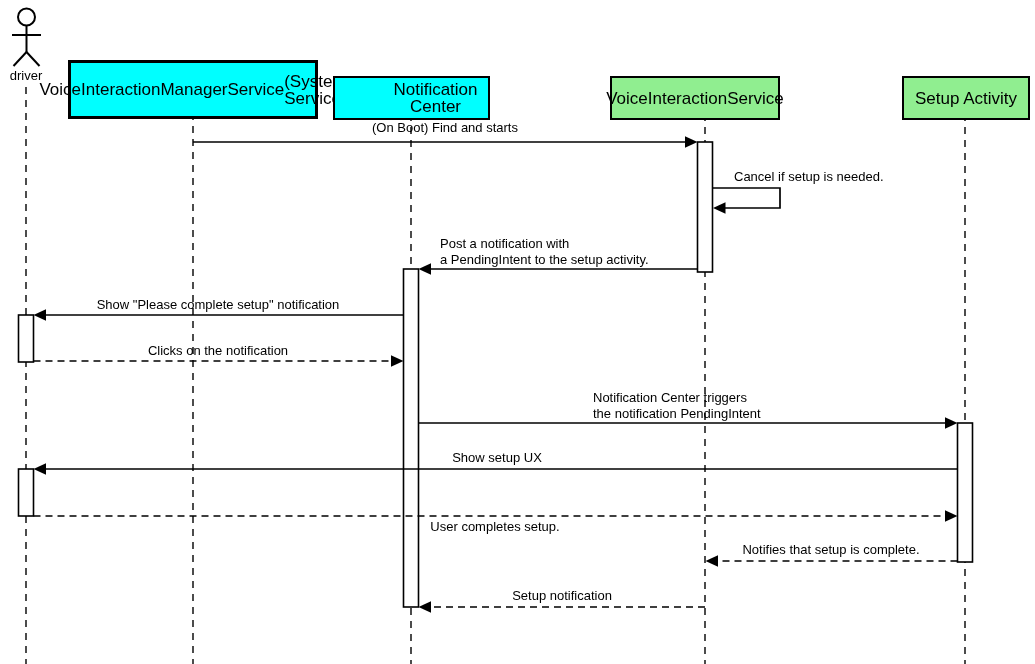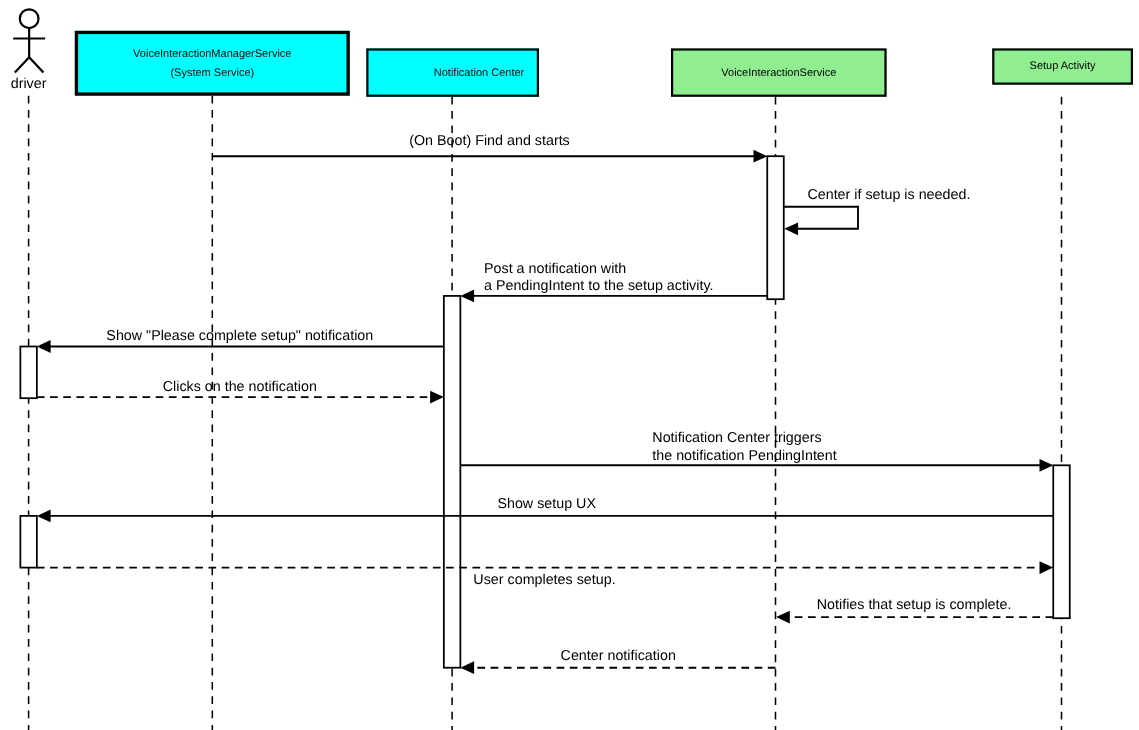--- a/index.html
+++ b/index.html
@@ -46,27 +46,28 @@
   .actor-stroke {
     stroke: var(--line, #000);
     stroke-width: 2;
     fill: none;
   }
   .participant {
     position: absolute;
     box-sizing: border-box;
     border: 2px solid var(--line, #000);
     display: flex;
-    flex-direction: column;
+    flex-direction: row;
     align-items: center;
     justify-content: center;
     text-align: center;
-    font-size: 10px;
+    font-size: 17px;
     line-height: 17px;
     color: #000;
+    margin-top: 32px;
   }
   .participant.cyan { background: var(--cyan, #00ffff); }
   .participant.green { background: var(--green, #90ee90); }
   .participant.thick { border-width: 3px; }
   .mlabel {
     position: absolute;
     font-size: 13px;
     line-height: 16px;
     color: #000;
     white-space: nowrap;
@@ -163,31 +164,31 @@
 
   <div class="participant cyan thick" style="left:68px; top:28px; width:250px; height:59px;">
     <div>VoiceInteractionManagerService</div>
     <div>(System Service)</div>
   </div>
 
   <div class="participant cyan" style="left:333px; top:44px; width:157px; height:44px;padding-left:48px;">
     <div>Notification Center</div>
   </div>
 
-  <div class="participant green" style="left:610px; top:44px; width:196px; height:44px;">
+  <div class="participant green" style="left:610px; top:44px; width:170px; height:44px;">
     <div>VoiceInteractionService</div>
   </div>
 
-  <div class="participant green" style="left:902px; top:44px; width:128px; height:33px;">
+  <div class="participant green" style="left:902px; top:44px; width:128px; height:44px;">
     <div>Setup Activity</div>
   </div>
 
   <div class="mlabel center" style="left:445px; top:120px;">(On Boot) Find and starts</div>
 
-  <div class="mlabel" style="left:734px; top:169px;">Center if setup is needed.</div>
+  <div class="mlabel" style="left:734px; top:169px;">Cancel if setup is needed.</div>
 
   <div class="mlabel block" style="left:440px; top:236px;">
     <div>Post a notification with</div>
     <div>a PendingIntent to the setup activity.</div>
   </div>
 
   <div class="mlabel center" style="left:218px; top:297px;">Show "Please complete setup" notification</div>
 
   <div class="mlabel center" style="left:218px; top:343px;">Clicks on the notification</div>
 
@@ -195,15 +196,15 @@
     <div>Notification Center triggers</div>
     <div>the notification PendingIntent</div>
   </div>
 
   <div class="mlabel center" style="left:497px; top:450px;">Show setup UX</div>
 
   <div class="mlabel center" style="left:495px; top:497px;margin-top:22px;">User completes setup.</div>
 
   <div class="mlabel center" style="left:831px; top:542px;">Notifies that setup is complete.</div>
 
-  <div class="mlabel center" style="left:562px; top:588px;">Center notification</div>
+  <div class="mlabel center" style="left:562px; top:588px;">Setup notification</div>
 
 </div>
 
 </body></html>

